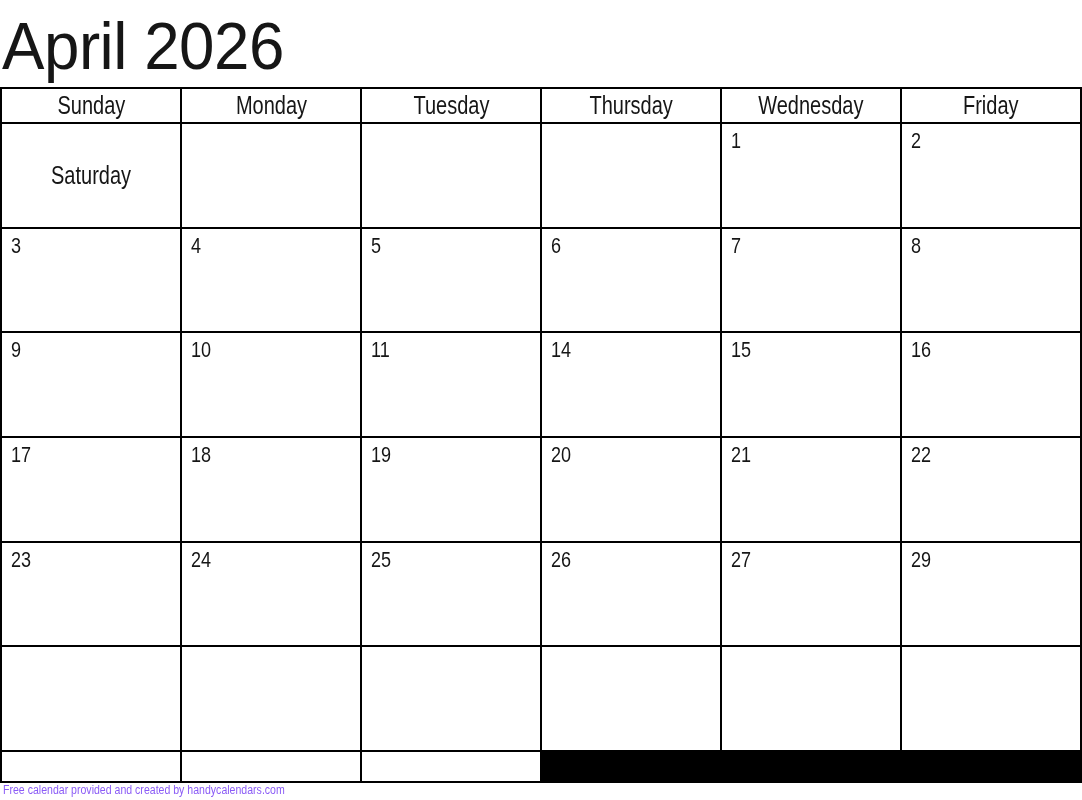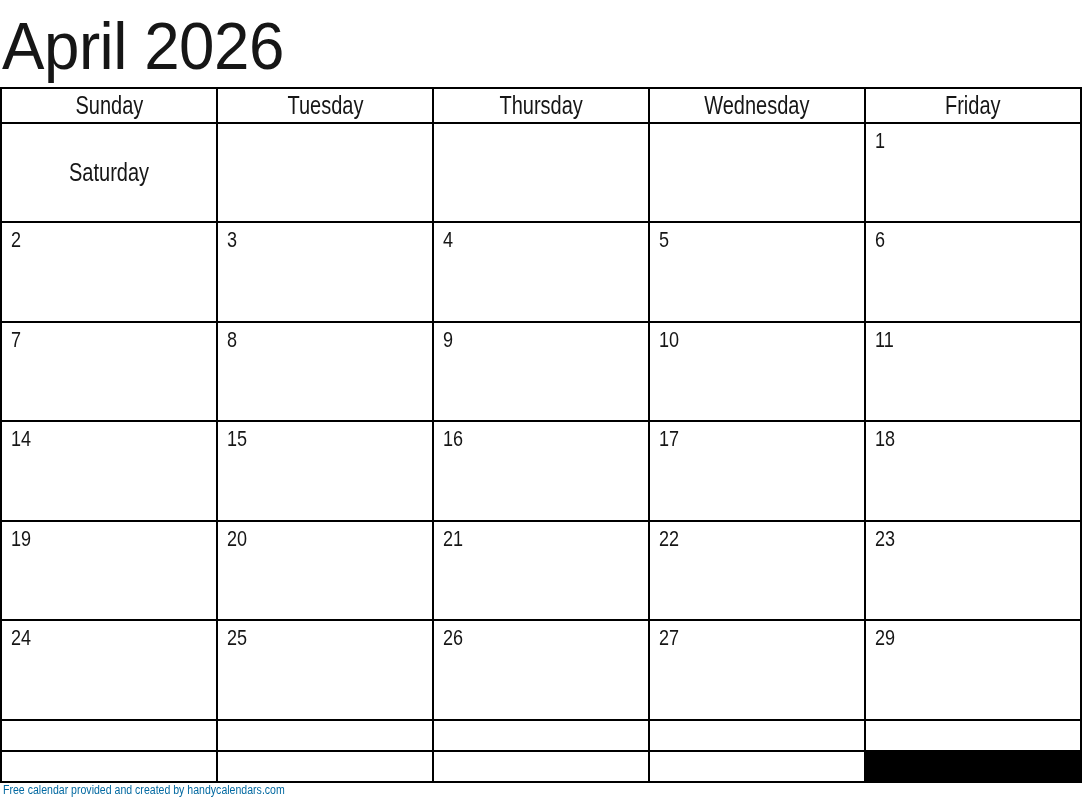--- a/index.html
+++ b/index.html
@@ -36,21 +36,21 @@
   .calendar-grid {
     position: absolute;
     top: 87px;
     left: 0;
     width: 1082px;
     height: 696px;
     box-sizing: border-box;
     border: 2px solid #000000;
     background: #000000;
     display: grid;
-    grid-template-columns: repeat(5, 1fr);
+    grid-template-columns: repeat(6, 1fr);
     grid-template-rows: 33px repeat(6, 1fr);
     gap: 2px;
   }
 
   .header-cell {
     background: #ffffff;
     display: flex;
     align-items: center;
     justify-content: center;
     font-size: 25px;
@@ -78,38 +78,41 @@
     transform: scaleX(0.82);
     transform-origin: left top;
   }
 
   .page-footer {
     position: absolute;
     left: 3px;
     top: 784px;
     font-size: 12px;
     line-height: 1;
-    color: #0369a1;
+    color: #8b5cf6;
   }
   .page-footer .cond {
     display: inline-block;
     white-space: nowrap;
     transform: scaleX(0.88);
     transform-origin: left top;
   }
 </style>
 </head>
 <body>
 
 <h1 class="page-title">April 2026</h1>
 
 <div class="calendar-grid">
 
   <div class="header-cell">
       <span class="cond">Sunday</span>
+    </div>
+  <div class="header-cell">
+      <span class="cond">Monday</span>
     </div>
   <div class="header-cell">
       <span class="cond">Tuesday</span>
     </div>
   <div class="header-cell">
       <span class="cond">Thursday</span>
     </div>
   <div class="header-cell">
       <span class="cond">Wednesday</span>
     </div>

